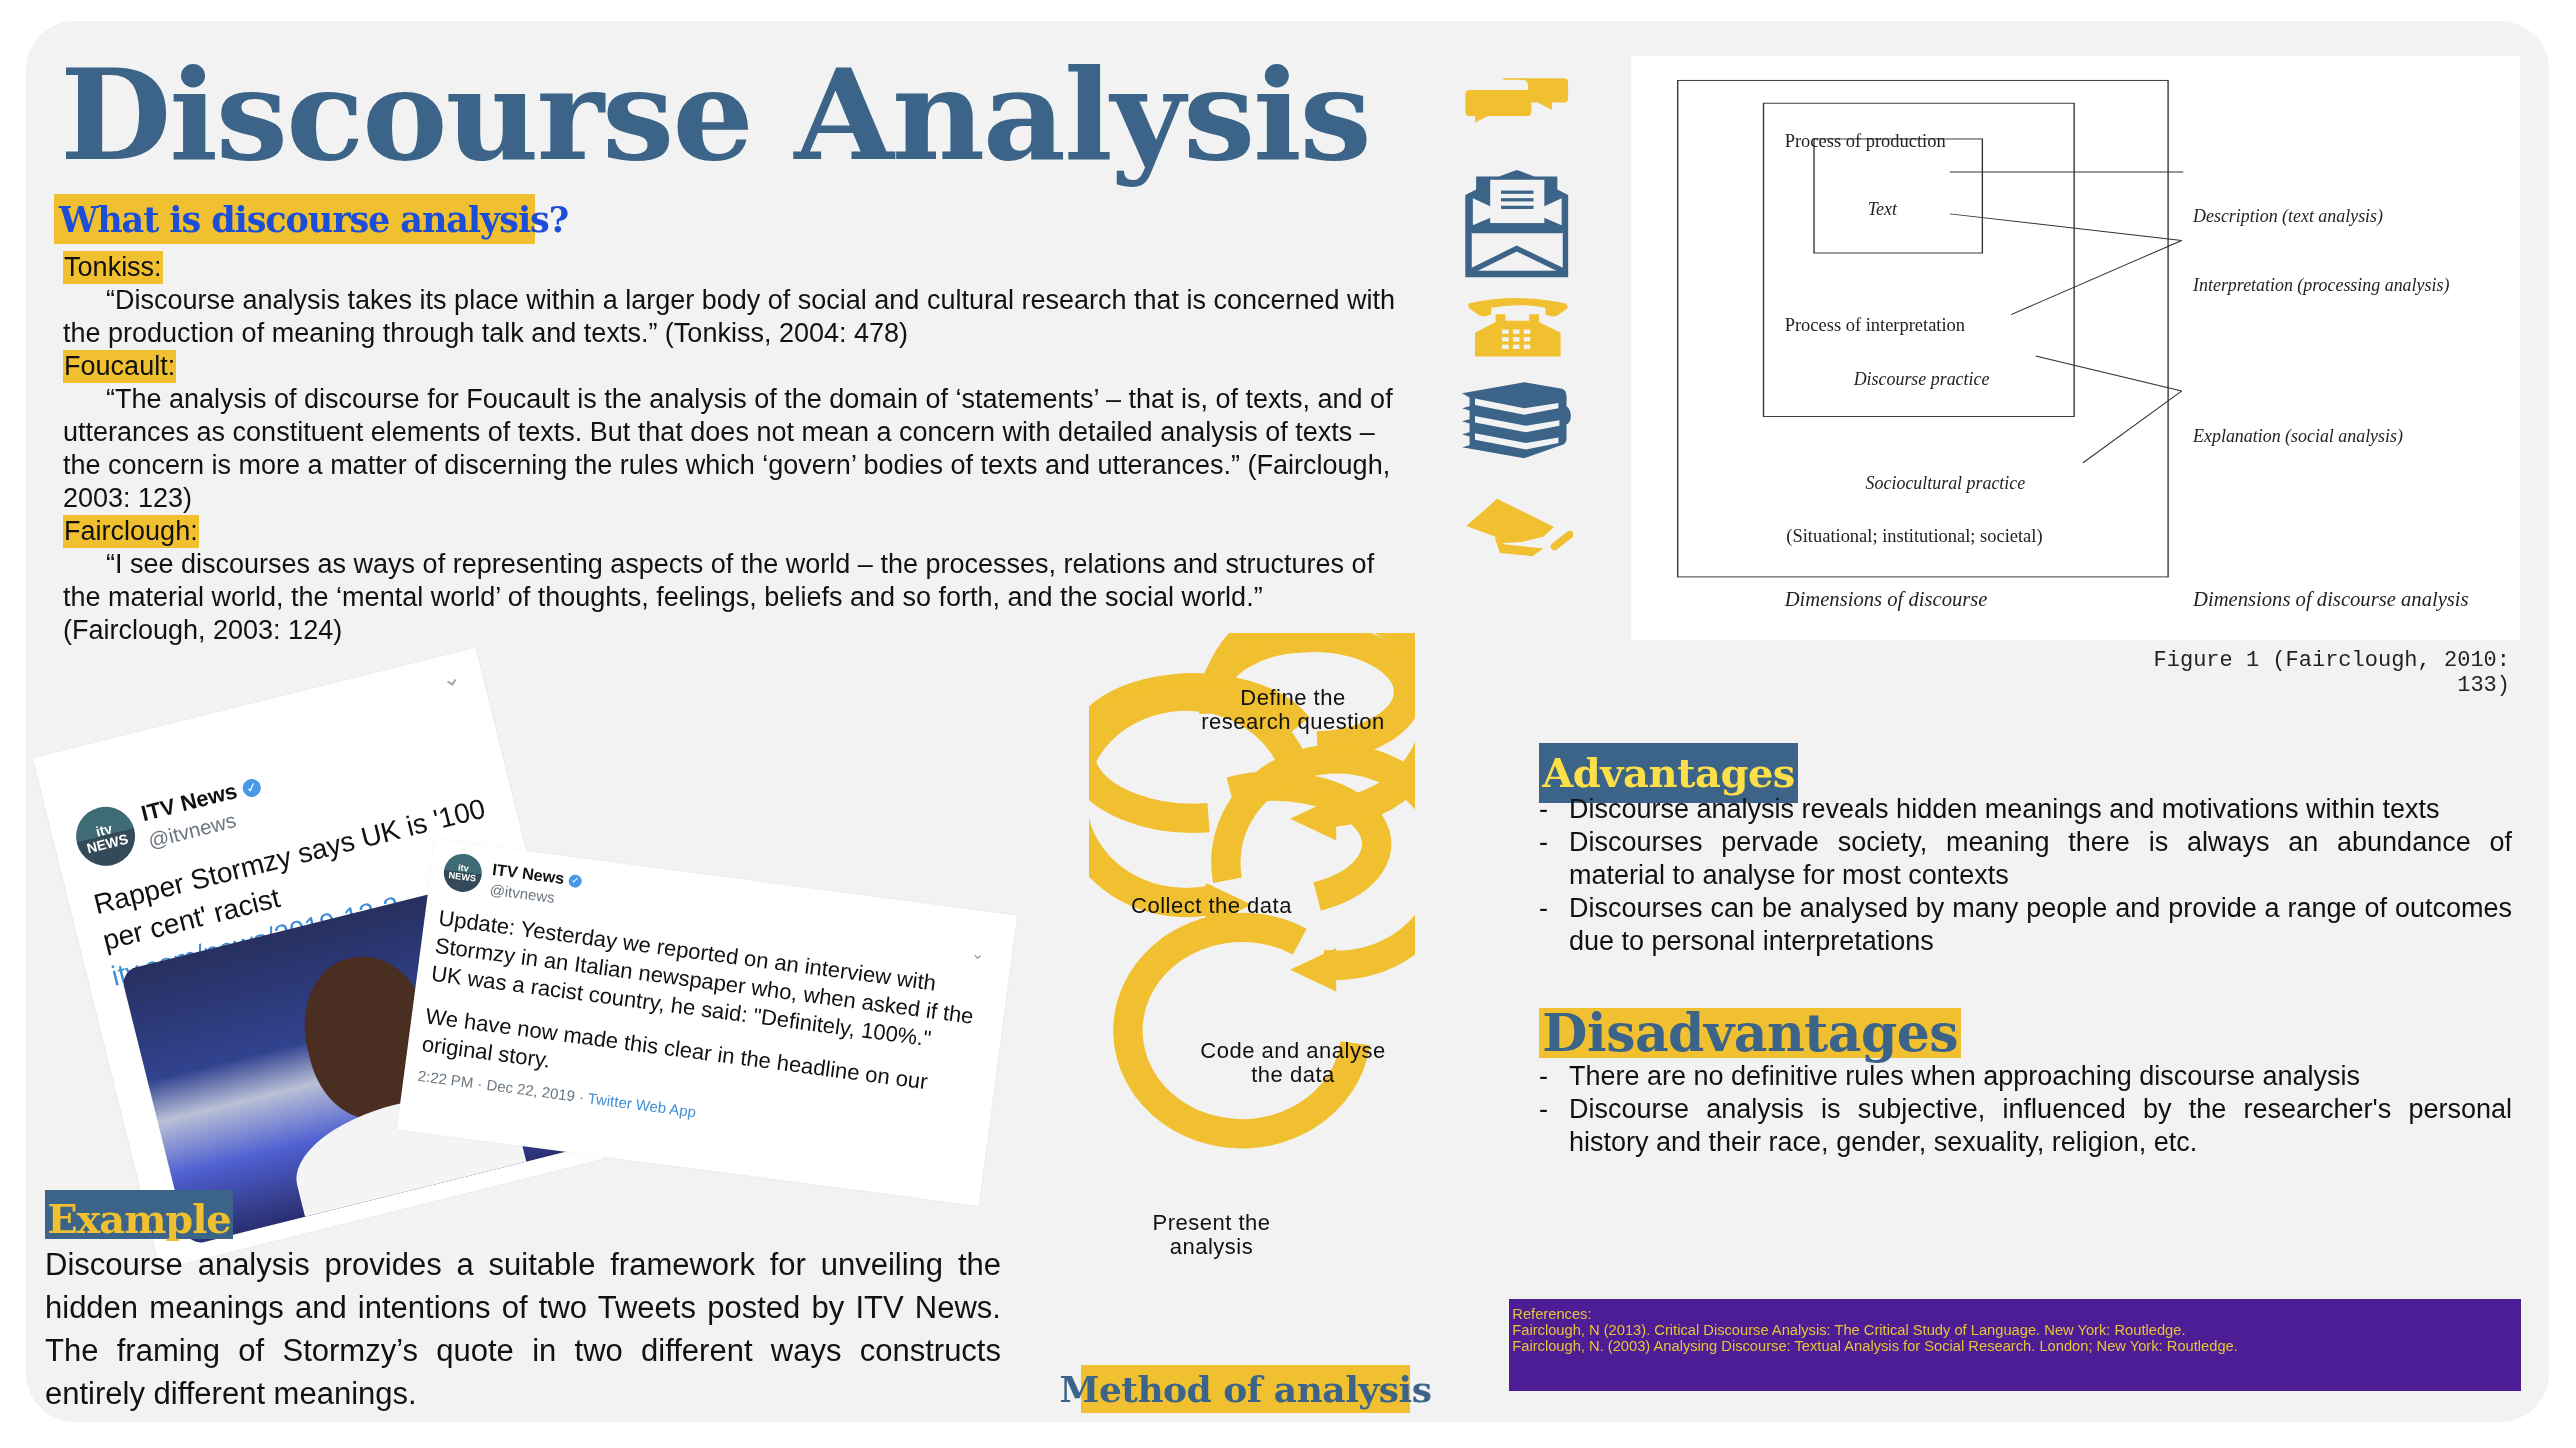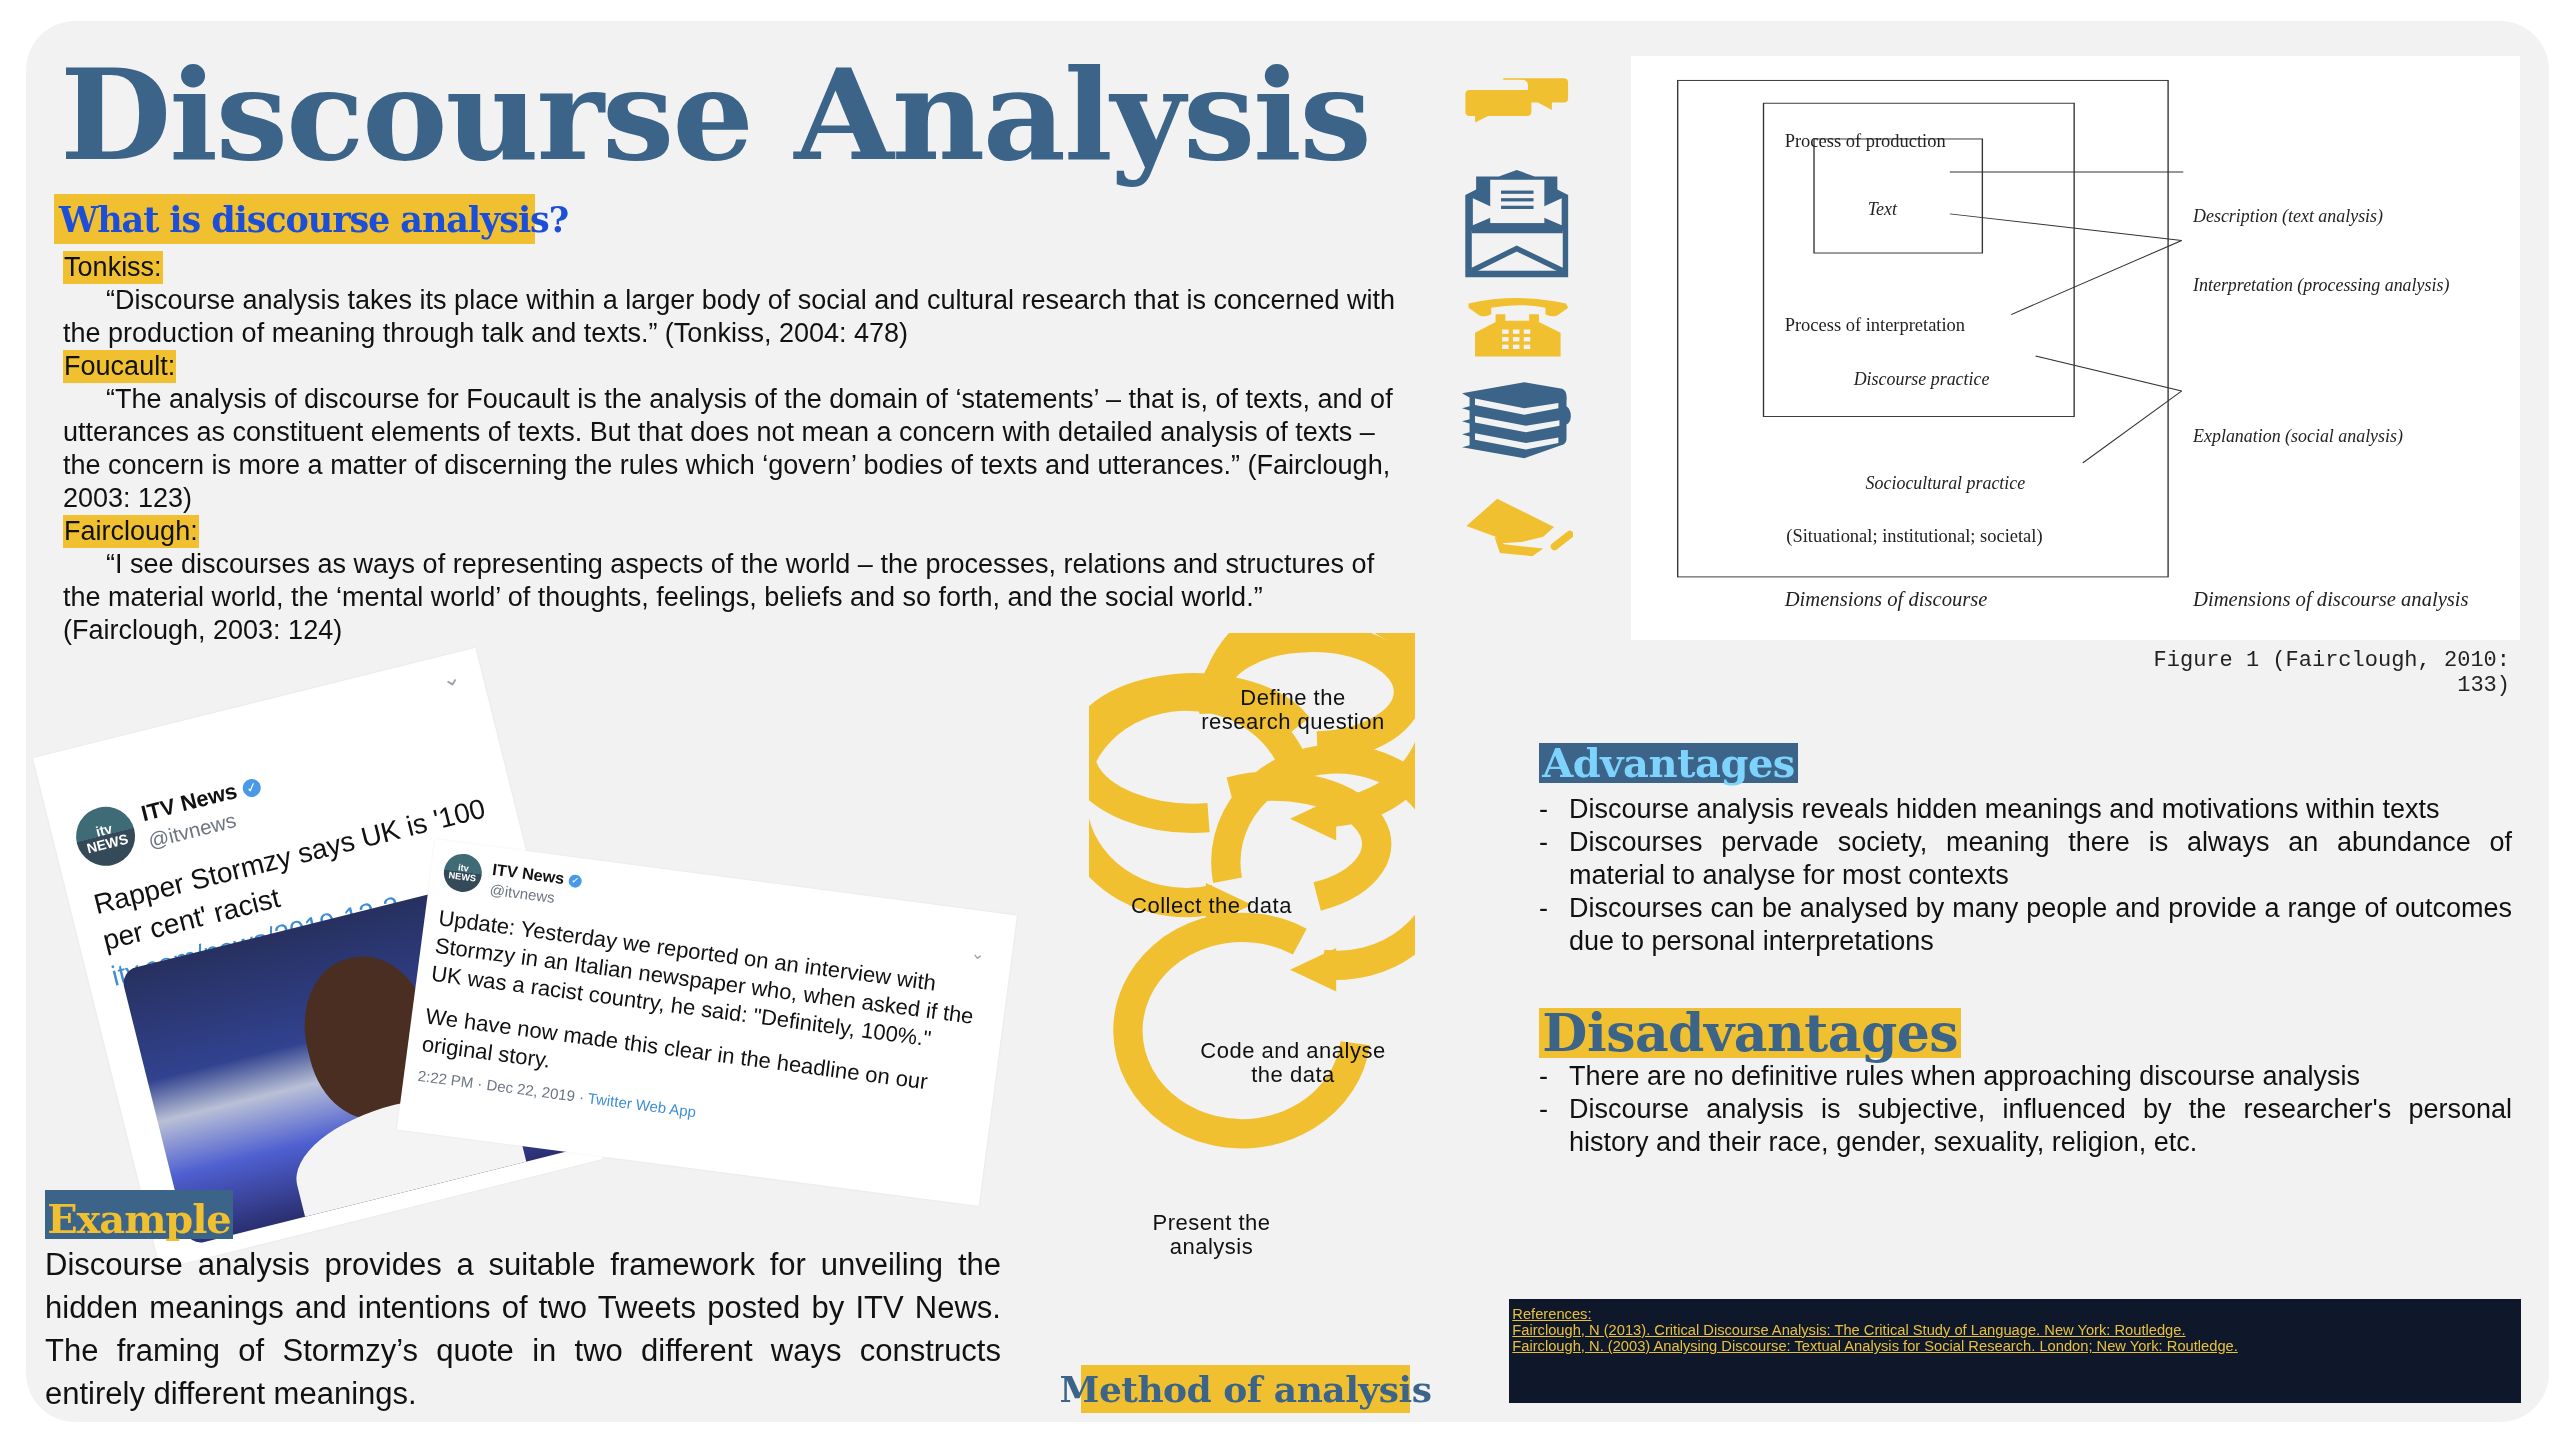--- a/index.html
+++ b/index.html
@@ -27,28 +27,28 @@
   .tw-body{position:absolute;color:#111;}
   .tw-link{color:#3d8ed5;}
   .verified{display:inline-block;border-radius:50%;background:#4a98e8;color:#fff;text-align:center;font-weight:bold;vertical-align:middle;}
   .chev{position:absolute;color:#9aa3ab;}
   .photo{position:absolute;border-radius:16.3px;overflow:hidden;background:linear-gradient(180deg,#27305f 0%,#31428f 40%,#b9c0d6 55%,#4e5fd0 75%,#2a2f70 100%);}
   .example-head{left:45px;top:1190px;height:49px;padding:0 2.2px;font-size:40px;color:#f0c030;display:flex;align-items:flex-end;letter-spacing:-1.1px;}
   .example-text{left:45px;top:1243px;width:956px;font-size:31px;line-height:43px;text-align:justify;color:#111;}
   .cycle{left:1089px;top:633px;width:326px;height:728px;}
   .cycle-label{position:absolute;text-align:center;font-size:22px;line-height:24px;color:#111;letter-spacing:0.5px;}
   .method-head{left:1081px;top:1365px;width:329px;height:48px;font-size:36px;color:#3b6488;display:flex;align-items:center;justify-content:center;letter-spacing:-0.5px;}
-  .adv-head{left:1539px;top:743px;height:40px;padding:0 3.3px;font-size:40px;color:#7dd3fc;display:flex;align-items:center;letter-spacing:-0.5px;}
+  .adv-head{left:1539px;top:743px;height:60px;padding:0 3.3px;font-size:40px;color:#fde047;display:flex;align-items:center;letter-spacing:-0.5px;}
   .dis-head{left:1539px;top:1008px;height:50px;padding:0 3.3px;font-size:52px;color:#3b6488;display:flex;align-items:center;letter-spacing:-0.5px;}
   .list{left:1539px;width:973px;font-size:27px;line-height:33px;color:#111;margin:0;padding:0;list-style:none;}
   .list li{position:relative;padding-left:30px;text-align:justify;}
   .list li::before{content:"-";position:absolute;left:0;top:0;}
   .adv-list{top:793px;}
   .dis-list{top:1060px;}
-  .refs{left:1509px;top:1299px;width:1012px;height:104px;background:#0f172a;color:#e8c23a;font-size:14.7px;line-height:16.3px;padding:6.5px 3.3px;box-sizing:border-box;text-decoration:underline;}
+  .refs{left:1509px;top:1299px;width:1012px;height:92px;background:#4c1d95;color:#e8c23a;font-size:14.7px;line-height:16.3px;padding:6.5px 3.3px;box-sizing:border-box;}
   .refs div{white-space:nowrap;}
   .refs .wrap{white-space:normal;}
 </style>
 </head>
 <body>
 
 <div class="panel"></div>
 
 <div class="abs title">Discourse Analysis</div>
 

